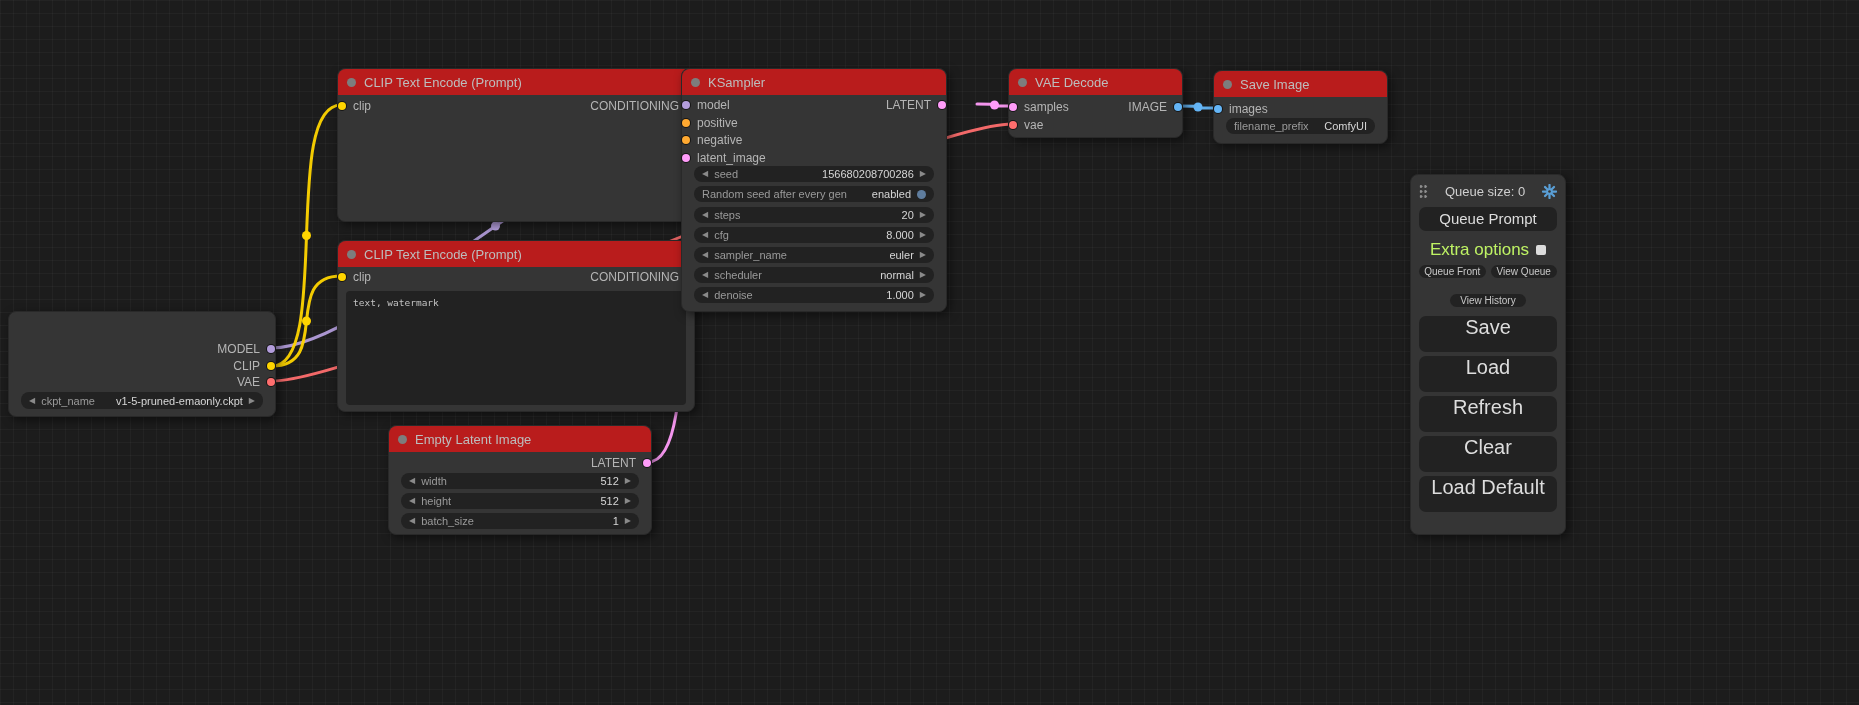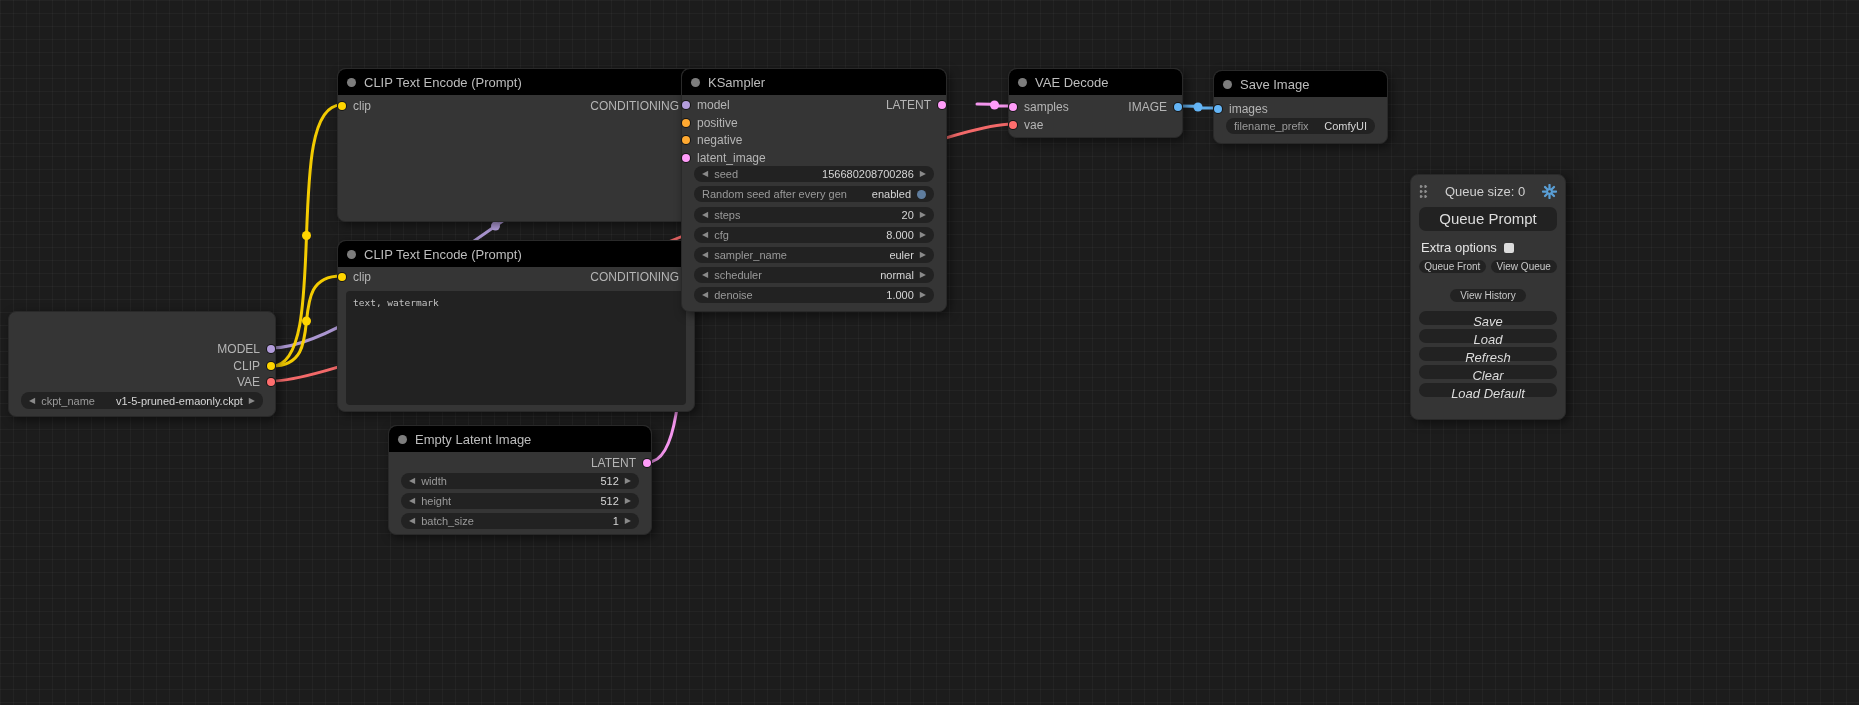--- a/index.html
+++ b/index.html
@@ -19,21 +19,21 @@
   .wires { position:absolute; left:0; top:0; z-index:1; }
   .wires path { fill:none; stroke-width:3; stroke-linecap:round; opacity:.95; }
 
   .node {
     position:absolute; z-index:2; background:#353535;
     border:1px solid #292929; border-radius:8px;
     box-shadow: 3px 3px 10px rgba(0,0,0,.5);
   }
   .node-title {
     position:absolute; left:0; right:0; top:0; height:26px;
-    background:#000000; border-radius:8px 8px 0 0;
+    background:#b91c1c; border-radius:8px 8px 0 0;
     display:flex; align-items:center; padding:0 9px;
     color:#bdbdbd; font-size:13px; white-space:nowrap; overflow:hidden;
   }
   .title-dot { width:9px; height:9px; border-radius:50%; background:#7d7d7d; margin-right:8px; flex:0 0 auto; }
 
   .row { position:absolute; height:18px; display:flex; align-items:center; }
   .row.in  { left:0; padding-left:15px; }
   .row.out { right:0; padding-right:15px; justify-content:flex-end; }
   .pdot {
     position:absolute; top:50%; margin-top:-4px; width:8px; height:8px;
@@ -74,24 +74,24 @@
   }
   .queue-size { flex:1; text-align:center; color:#cfcfcf; font-size:13px; }
   .gear-wrap { flex:0 0 auto; width:15px; height:15px; }
 
   .btn {
     display:block; width:100%; background:#222; color:#dddddd;
     border-radius:7px; text-align:center; cursor:default;
     font-family:"Liberation Sans", sans-serif;
   }
   .btn-queue { height:24px; line-height:24px; font-size:15px; margin-top:7px; }
-  .btn-lg { height:14px; line-height:22px; font-size:13px; margin-top:4px;font-style:italic; }
+  .btn-lg { height:36px; line-height:22px; font-size:20px; margin-top:4px; }
   .extra-row {
-    display:flex; align-items:center; justify-content:flex-start; gap:7px;
-    margin:9px 2px 5px; color:#e5e5e5; font-size:13px;
+    display:flex; align-items:center; justify-content:center; gap:7px;
+    margin:9px 2px 5px; color:#bef264; font-size:17px;
   }
   .checkbox { width:10px; height:10px; background:#dcdcdc; border-radius:2px; }
   .small-row { display:flex; gap:5px; margin-bottom:16px; }
   .btn-sm { height:13px; line-height:13px; font-size:10px; color:#c8c8c8; border-radius:7px; background:#222; flex:1; }
   .btn-history { width:76px; margin:0 auto 9px; flex:none; display:block; }
   .big-btns { margin-top:9px; }
 </style>
 </head>
 <body>
 

